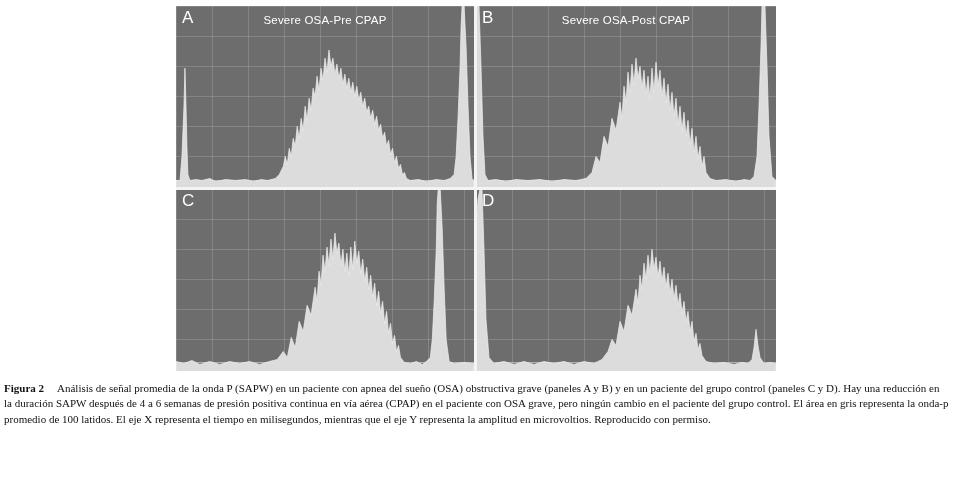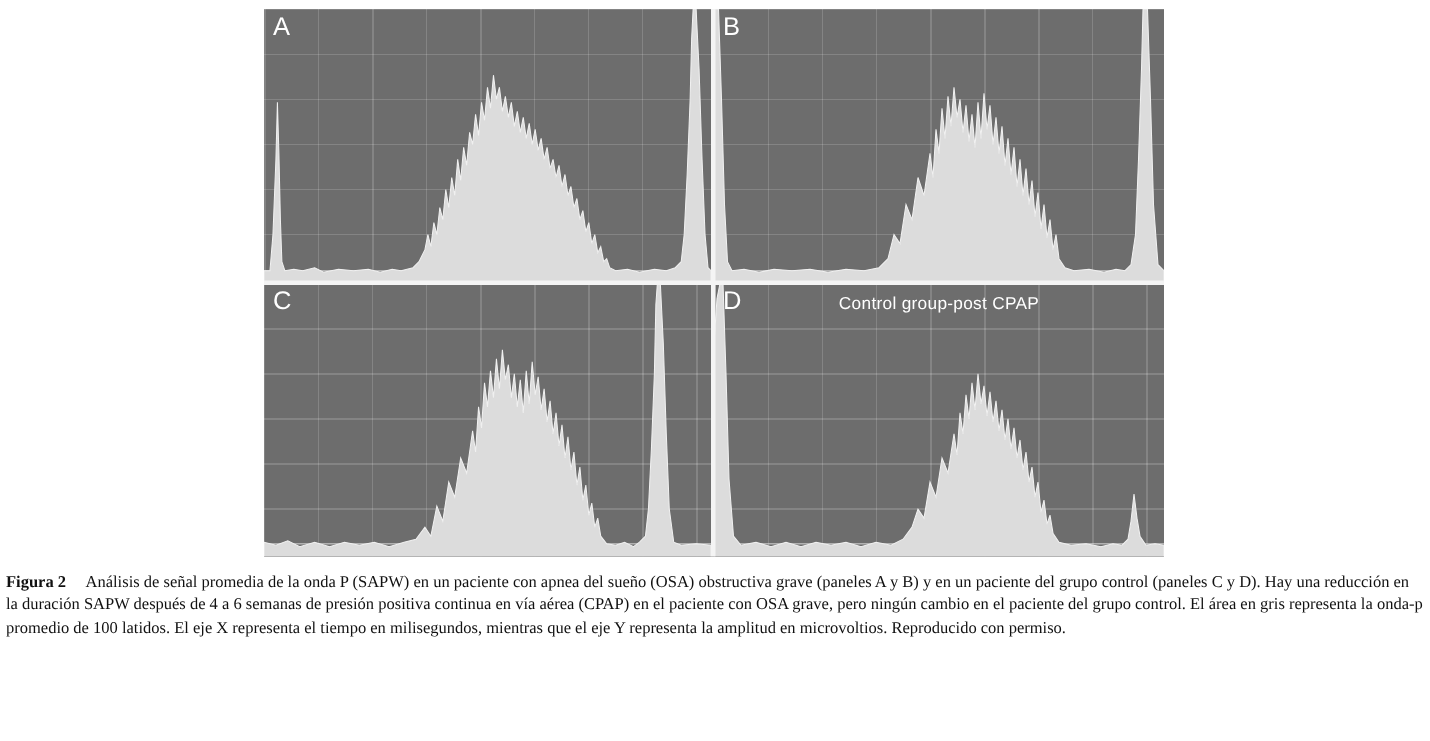--- a/index.html
+++ b/index.html
@@ -135,48 +135,49 @@
 </head>
 <body>
 
 <div id="figure-wrap">
 
   <div id="figure-image">
 
     <div class="panel">
       <div class="grid"></div>
       <div class="panel-letter">A</div>
+      <div class="panel-title">Severe OSA-Pre CPAP</div>
       <svg class="trace" viewBox="0 0 300 182" preserveAspectRatio="none">
         <path fill="#dcdcdc" stroke="#f0f0f0" stroke-width="0.7" d="M0,174 L4,174 L6,150 L8,100 L9,62 L10,96 L11,140 L12,168 L14,174 L20,173 L26,174 L34,172 L40,175 L50,173 L60,174 L70,173 L78,175 L86,173 L92,174 L100,172 L104,168 L108,160 L110,150 L112,158 L114,142 L116,150 L118,132 L120,140 L122,120 L124,132 L126,112 L128,124 L130,100 L132,114 L134,92 L136,104 L138,82 L140,90 L142,70 L144,84 L146,62 L148,74 L150,52 L152,66 L154,44 L156,60 L158,52 L160,68 L162,58 L164,72 L166,62 L168,78 L170,68 L172,82 L174,72 L176,86 L178,76 L180,90 L182,80 L184,94 L186,86 L188,100 L190,92 L192,106 L194,100 L196,112 L198,104 L200,118 L202,110 L204,124 L206,118 L208,132 L210,126 L212,140 L214,134 L216,148 L218,142 L220,156 L222,150 L224,162 L226,158 L228,168 L230,166 L232,172 L236,174 L244,173 L252,175 L262,173 L270,174 L276,172 L280,168 L282,150 L284,110 L286,60 L287,20 L288,0 L290,0 L292,40 L294,100 L296,150 L298,172 L300,174 L300,182 L0,182 Z"></path>
       </svg>
       <div class="baseline"></div>
     </div>
 
     <div class="panel right">
       <div class="grid"></div>
       <div class="panel-letter">B</div>
+      <div class="panel-title">Severe OSA-Post CPAP</div>
       <svg class="trace" viewBox="0 0 300 182" preserveAspectRatio="none">
         <path fill="#dcdcdc" stroke="#f0f0f0" stroke-width="0.7" d="M0,0 L3,0 L5,60 L7,130 L9,168 L12,174 L20,173 L30,175 L40,173 L52,174 L64,173 L76,175 L88,173 L100,174 L110,172 L116,166 L120,150 L124,156 L128,130 L132,140 L136,112 L140,124 L144,96 L146,112 L148,80 L150,96 L152,66 L154,86 L156,58 L158,78 L160,52 L162,72 L164,60 L166,82 L168,64 L170,88 L172,70 L174,92 L176,62 L178,86 L180,56 L182,80 L184,64 L186,90 L188,72 L190,96 L192,78 L194,104 L196,86 L198,110 L200,92 L202,118 L204,100 L206,124 L208,106 L210,130 L212,114 L214,138 L216,122 L218,146 L220,130 L222,152 L224,140 L226,160 L228,150 L230,166 L234,172 L240,174 L250,173 L260,175 L268,173 L274,174 L278,170 L281,150 L283,100 L285,40 L286,0 L289,0 L291,60 L293,130 L296,170 L300,174 L300,182 L0,182 Z"></path>
       </svg>
       <div class="baseline"></div>
     </div>
 
     <div class="panel bottom-row">
       <div class="grid"></div>
       <div class="panel-letter">C</div>
       <svg class="trace" viewBox="0 0 300 182" preserveAspectRatio="none">
         <path fill="#dcdcdc" stroke="#f0f0f0" stroke-width="0.7" d="M0,172 L8,174 L16,171 L24,175 L34,172 L44,175 L54,172 L64,174 L74,172 L84,175 L94,172 L102,170 L108,162 L112,168 L116,148 L120,158 L124,132 L128,142 L132,116 L136,126 L140,98 L142,112 L144,82 L146,96 L148,66 L150,82 L152,58 L154,76 L156,50 L158,70 L160,44 L162,64 L164,54 L166,76 L168,60 L170,82 L172,64 L174,86 L176,58 L178,80 L180,52 L182,74 L184,62 L186,84 L188,70 L190,92 L192,78 L194,100 L196,86 L198,108 L200,94 L202,116 L204,102 L206,124 L208,112 L210,134 L212,122 L214,144 L216,134 L218,154 L220,146 L222,162 L224,156 L226,168 L230,173 L236,174 L242,172 L248,175 L252,172 L256,168 L258,150 L260,110 L262,60 L263,14 L264,0 L266,0 L268,40 L270,100 L272,150 L275,172 L280,174 L290,173 L300,174 L300,182 L0,182 Z"></path>
       </svg>
       <div class="baseline"></div>
     </div>
 
     <div class="panel right bottom-row">
       <div class="grid"></div>
       <div class="panel-letter">D</div>
-      <div class="panel-title">Control group-post CPAP</div>
       <svg class="trace" viewBox="0 0 300 182" preserveAspectRatio="none">
         <path fill="#dcdcdc" stroke="#f0f0f0" stroke-width="0.7" d="M0,40 L2,10 L4,0 L6,0 L8,60 L10,130 L13,168 L18,174 L28,172 L38,175 L48,172 L58,175 L68,172 L78,174 L88,172 L98,175 L108,172 L118,174 L126,170 L132,162 L136,150 L140,156 L144,132 L148,142 L152,116 L156,126 L160,100 L162,114 L164,86 L166,100 L168,74 L170,90 L172,66 L174,84 L176,60 L178,80 L180,68 L182,88 L184,72 L186,92 L188,78 L190,98 L192,84 L194,104 L196,90 L198,110 L200,96 L202,116 L204,104 L206,124 L208,112 L210,132 L212,122 L214,142 L216,132 L218,152 L220,144 L222,160 L224,154 L226,166 L230,172 L238,174 L248,173 L258,175 L266,173 L272,174 L276,170 L278,158 L280,140 L282,156 L284,168 L288,174 L294,173 L300,174 L300,182 L0,182 Z"></path>
       </svg>
       <div class="baseline"></div>
     </div>
 
     <div class="vdivider" style="left:298px;"></div>
     <div class="hdivider" style="top:181px;"></div>
   </div>
 

